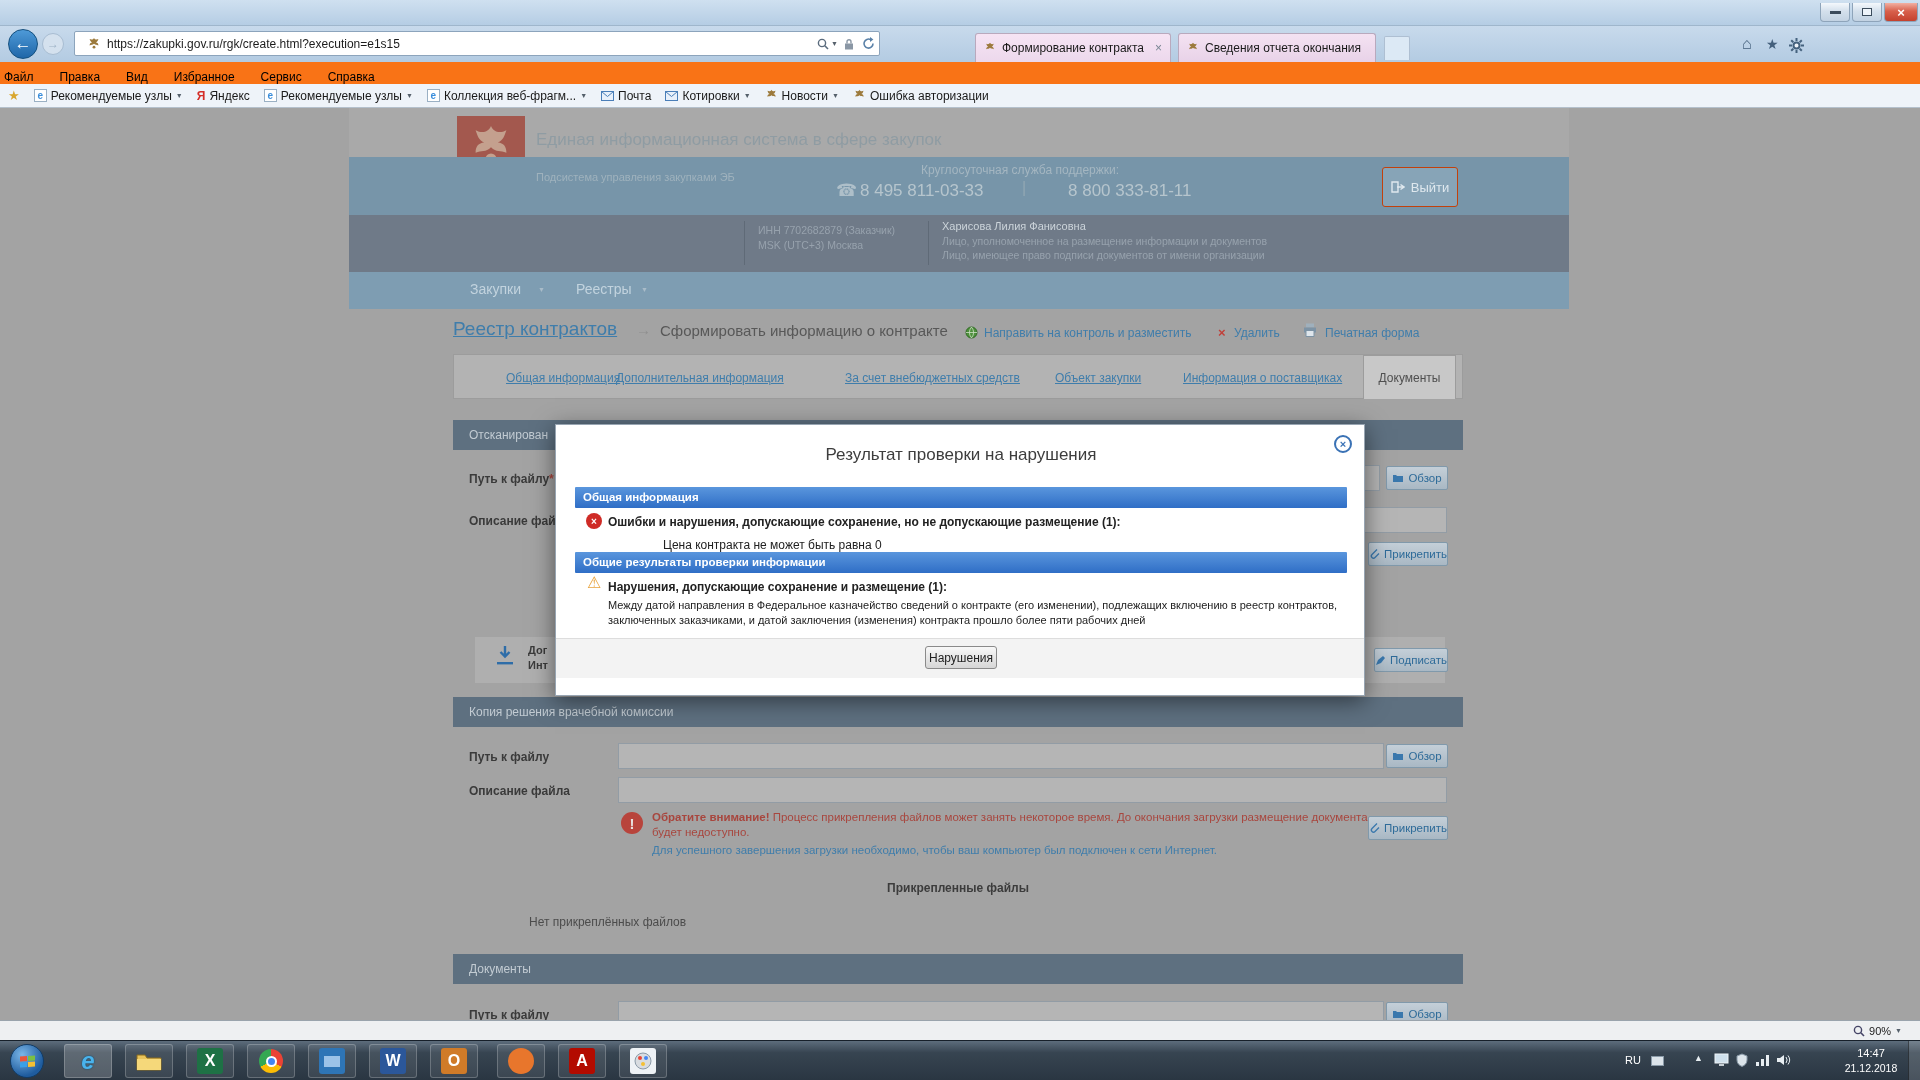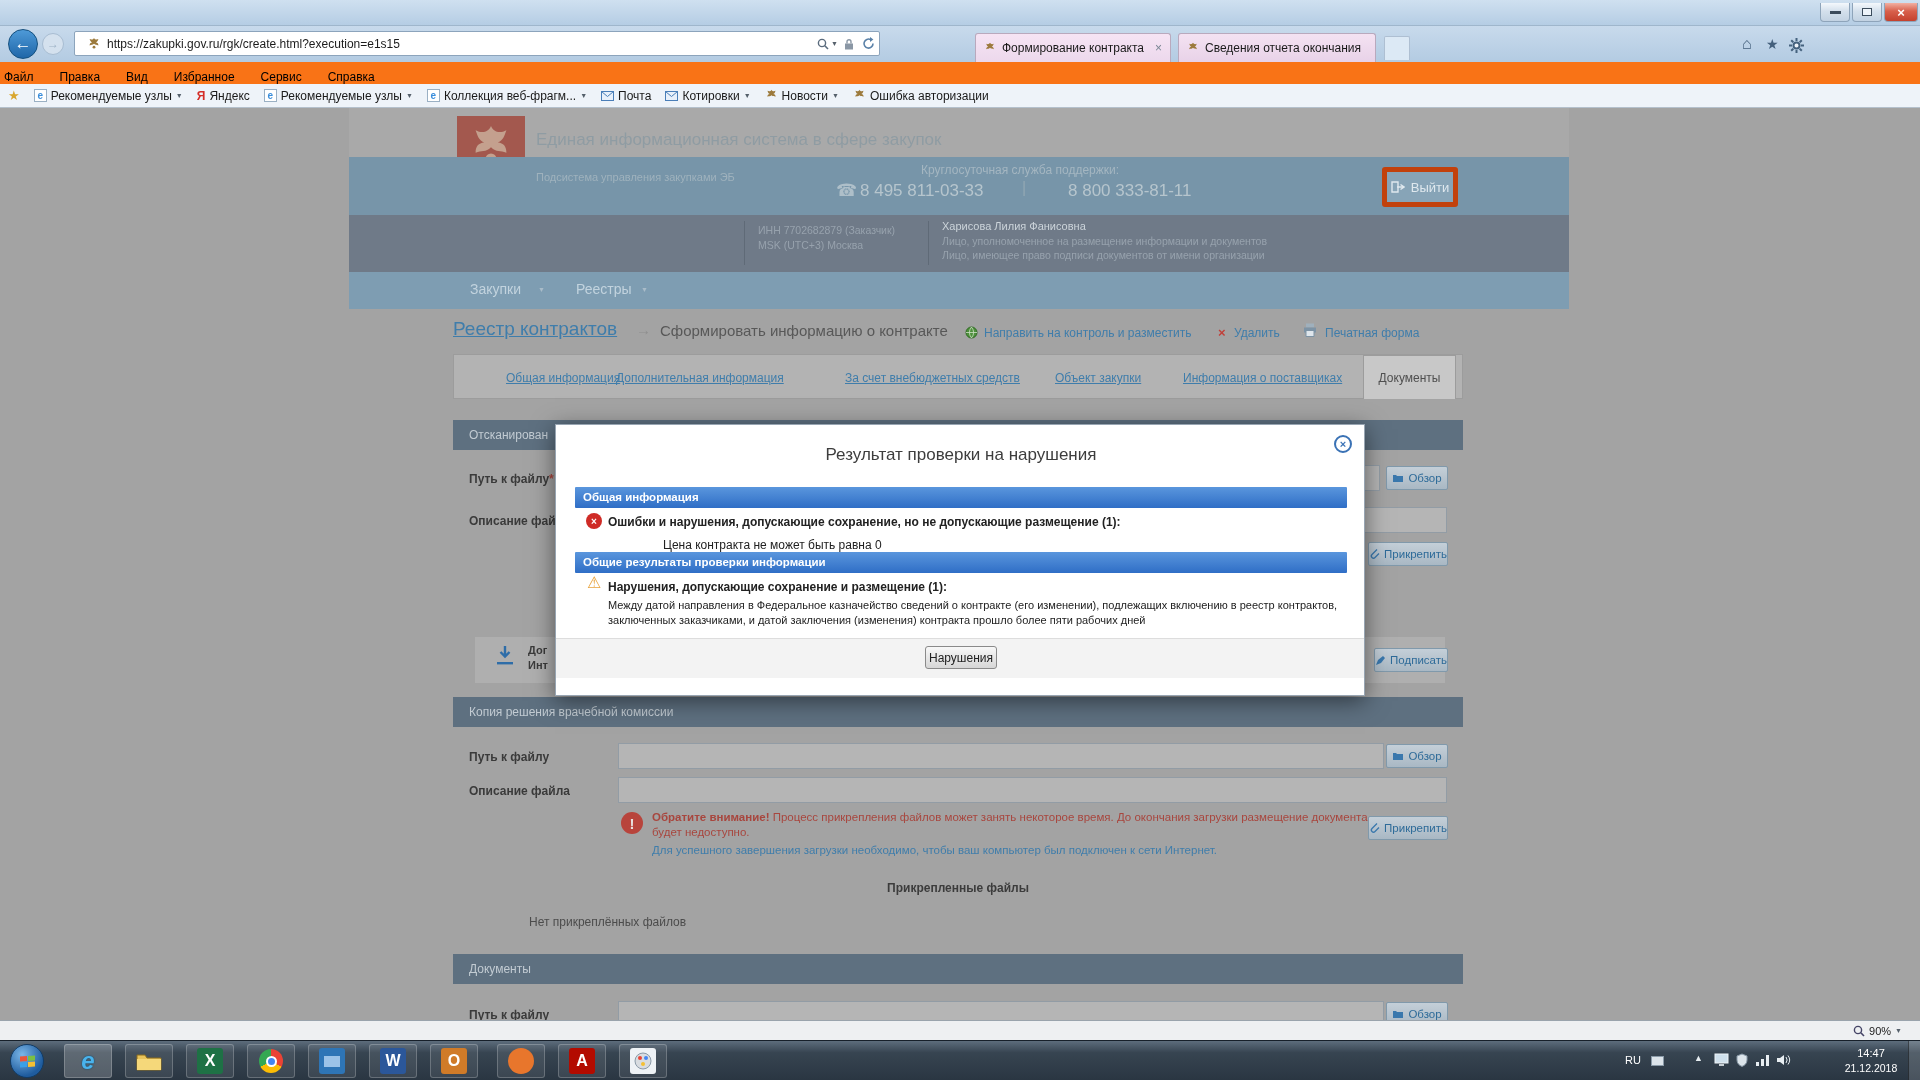--- a/index.html
+++ b/index.html
@@ -216,21 +216,21 @@
   <div class="a" style="left:457px;top:72px;width:0;height:0;border-left:34px solid #a3584e;border-right:34px solid #a3584e;border-bottom:10px solid transparent;"></div>
   <div class="a" style="left:536px;top:22px;font-size:17px;color:#8f9ca3;">Единая информационная система в сфере закупок</div>
 
   <div class="a band" style="top:49px;height:58px;background:#7795a9;"></div>
   <div class="a" style="left:536px;top:63px;font-size:11px;color:#9fb2bd;">Подсистема управления закупками ЭБ</div>
   <div class="a" style="left:860px;top:55px;width:320px;text-align:center;font-size:12px;color:#a4b6c1;">Круглосуточная служба поддержки:</div>
   <span class="a" style="left:836px;top:72px;font-size:17px;color:#aebfc9;">☎</span>
   <span class="a" style="left:860px;top:73px;font-size:17px;color:#b6c5cd;">8 495 811-03-33</span>
   <span class="a" style="left:1022px;top:71px;font-size:16px;color:#92a7b3;">|</span>
   <span class="a" style="left:1040px;top:73px;font-size:17px;color:#b6c5cd;margin-left:28px;">8 800 333-81-11</span>
-  <div class="a" style="left:1382px;top:59px;width:76px;height:40px;background:#87a4b7;border:5px solid #c2410c;border-radius:3px;display:flex;align-items:center;justify-content:center;gap:6px;">
+  <div class="a" style="left:1382px;top:59px;width:76px;height:40px;background:#87a4b7;border:1px solid #c2410c;border-radius:3px;display:flex;align-items:center;justify-content:center;gap:6px;">
     <span style="display:flex;">
         <svg width="14" height="12">
           <path d="M1 1h6v10H1z" fill="none" stroke="#dfe8ee" stroke-width="1.4"></path>
           <path d="M6 6h6M9.5 3.5 13 6l-3.5 2.5" stroke="#dfe8ee" stroke-width="1.4" fill="none"></path>
         </svg>
       </span>
     <span style="font-size:13px;color:#dfe8ee;">Выйти</span>
   </div>
 
   <div class="a band" style="top:107px;height:57px;background:#6f7a88;"></div>

